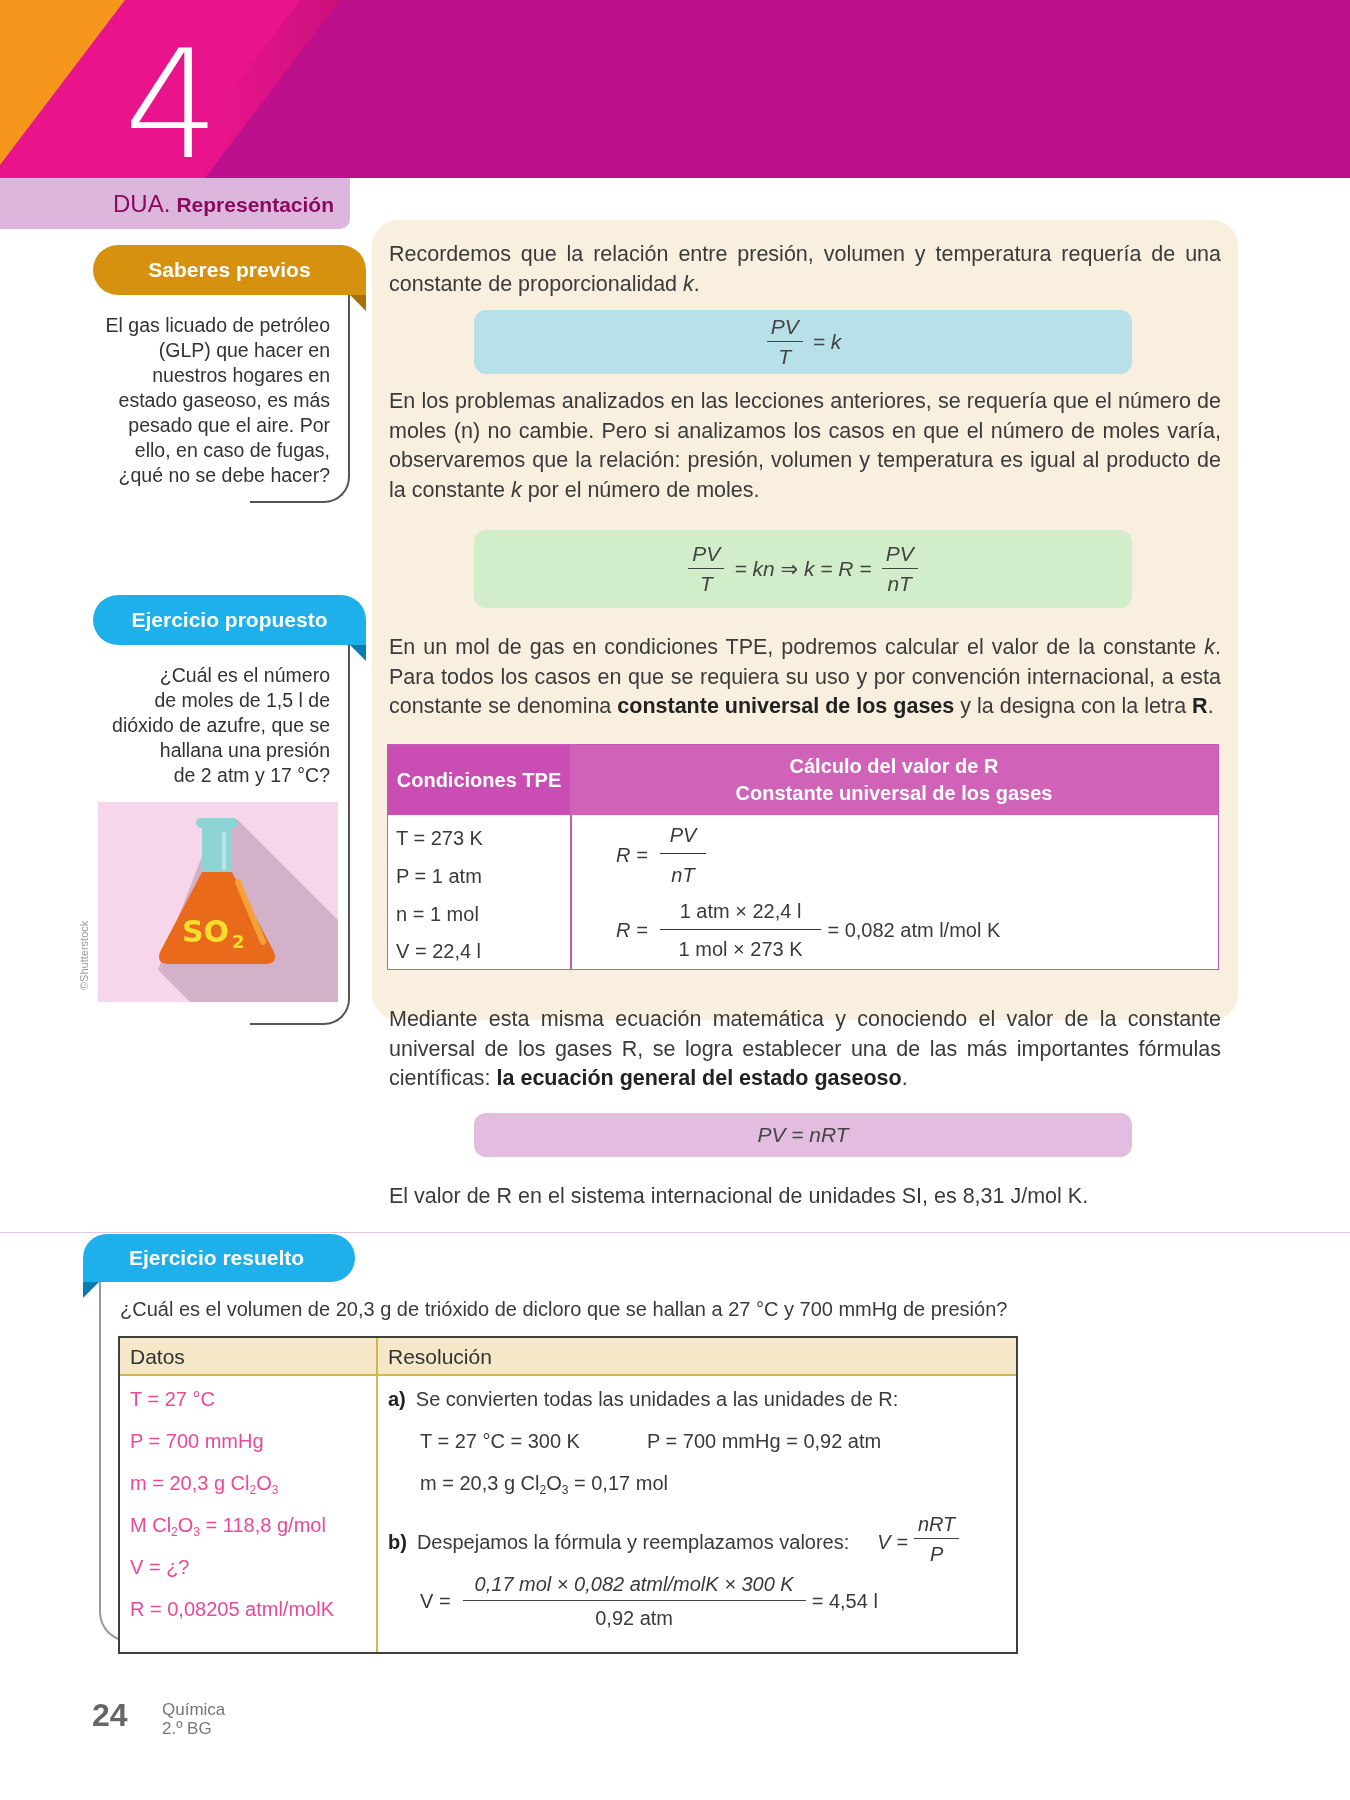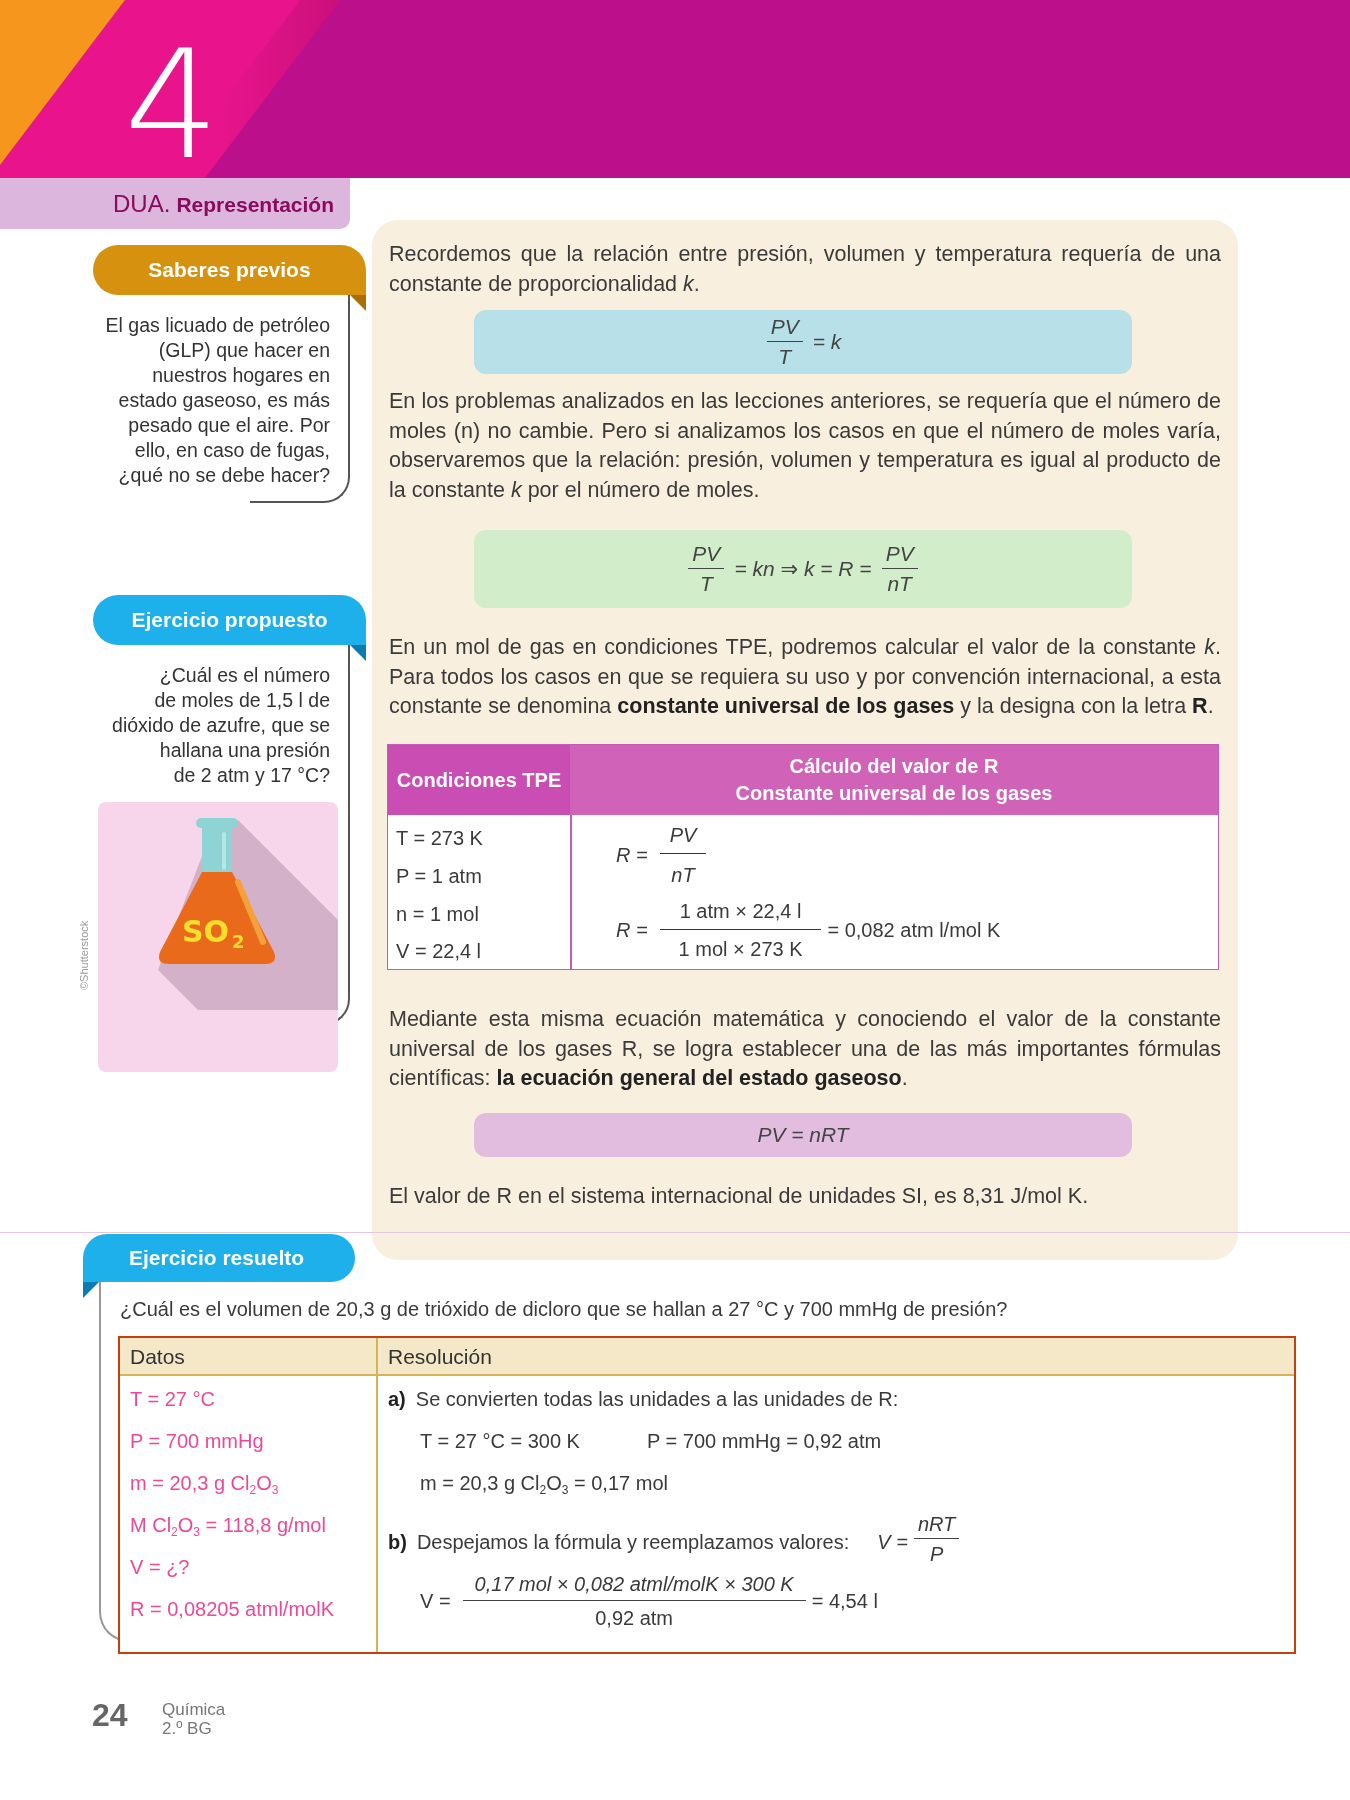--- a/index.html
+++ b/index.html
@@ -40,26 +40,26 @@
     transform: scaleX(-1); }
   .saberes .callout-body { left: 250px; top: 295px; width: 100px; height: 208px; }
   .saberes .callout-text { left: 90px; top: 313px; width: 240px; }
 
   .propuesto .callout-tab { left: 93px; top: 595px; width: 273px; background: #1db0ea; }
   .propuesto .callout-fold { left: 350px; top: 645px; border-top: 16px solid #0b7cb0; border-right: 16px solid transparent;
     transform: scaleX(-1); }
   .propuesto .callout-body { left: 250px; top: 645px; width: 100px; height: 380px; }
   .propuesto .callout-text { left: 90px; top: 663px; width: 240px; }
 
-  .flask-card { position: absolute; left: 98px; top: 802px; width: 240px; height: 270px; background: #f7d6ec; border-radius: 8px; overflow: hidden; }
+  .flask-card { position: absolute; left: 98px; top: 802px; width: 240px; height: 200px; background: #f7d6ec; border-radius: 0; overflow: hidden; }
   .credit { position: absolute; left: 78px; top: 990px; transform: rotate(-90deg); transform-origin: left top;
     font-size: 11px; color: #9a9a9a; white-space: nowrap; }
 
   
-  .main-panel { position: absolute; left: 372px; top: 220px; width: 866px; height: 1040px; background: #f9efdf; border-radius: 26px; }
+  .main-panel { position: absolute; left: 372px; top: 220px; width: 866px; height: 800px; background: #f9efdf; border-radius: 26px; }
   .para { position: absolute; left: 17px; width: 832px; font-size: 21.5px; line-height: 29.5px; color: #3a3a3a; text-align: justify; }
   .para b { font-weight: bold; color: #222; }
   .para i { font-style: italic; }
   .formula-box { position: absolute; left: 102px; width: 658px; border-radius: 12px; display: flex; align-items: center; justify-content: center;
     font-style: italic; font-size: 21px; color: #444; }
   .frac { display: inline-flex; flex-direction: column; align-items: center; vertical-align: middle; margin: 0 6px; }
   .frac .num { padding: 0 4px 2px; border-bottom: 1.5px solid #444; line-height: 24px; }
   .frac .den { padding: 2px 4px 0; line-height: 26px; }
   .op { margin: 0 4px; font-style: italic; }
 
@@ -81,21 +81,21 @@
 
   
   .resuelto-tab { position: absolute; left: 83px; top: 1234px; width: 272px; height: 48px; background: #1db0ea; border-radius: 24px 24px 24px 0;
     color: #fff; font-weight: bold; font-size: 21px; line-height: 48px; padding-left: 46px; }
   .resuelto-fold { position: absolute; left: 83px; top: 1282px; width: 0; height: 0; border-top: 16px solid #0b7cb0; border-left: 16px solid transparent;
     transform: scaleX(-1); }
   .resuelto-body { position: absolute; left: 99px; top: 1282px; width: 160px; height: 360px; border-left: 2px solid #999; border-bottom: 2px solid #999;
     border-bottom-left-radius: 30px; }
   .question { position: absolute; left: 120px; top: 1298px; font-size: 20px; color: #3a3a3a; }
 
-  .res-table { position: absolute; left: 118px; top: 1336px; width: 1178px; height: 318px; border: 2px solid #c2410c; background: #fff; }
+  .res-table { position: absolute; left: 118px; top: 1336px; width: 900px; height: 318px; border: 2px solid #404040; background: #fff; }
   .res-head { position: absolute; left: 0; top: 0; right: 0; height: 38px; background: #f5e8c9; border-bottom: 2px solid #d4b454; }
   .res-head-datos { position: absolute; left: 10px; top: 7px; font-size: 21px; color: #333; }
   .res-head-resol { position: absolute; left: 268px; top: 7px; font-size: 21px; color: #333; }
   .res-col-div { position: absolute; left: 256px; top: 0; bottom: 0; width: 2px; background: #d4b454; }
   .datos-item { position: absolute; left: 10px; font-size: 20px; color: #ec4899; }
   .resol-line { position: absolute; font-size: 20px; color: #3a3a3a; white-space: nowrap; }
   .resol-line b { font-weight: bold; color: #222; margin-right: 10px; }
   sub { font-size: 12px; vertical-align: -4px; }
   .it { font-style: italic; }
 

